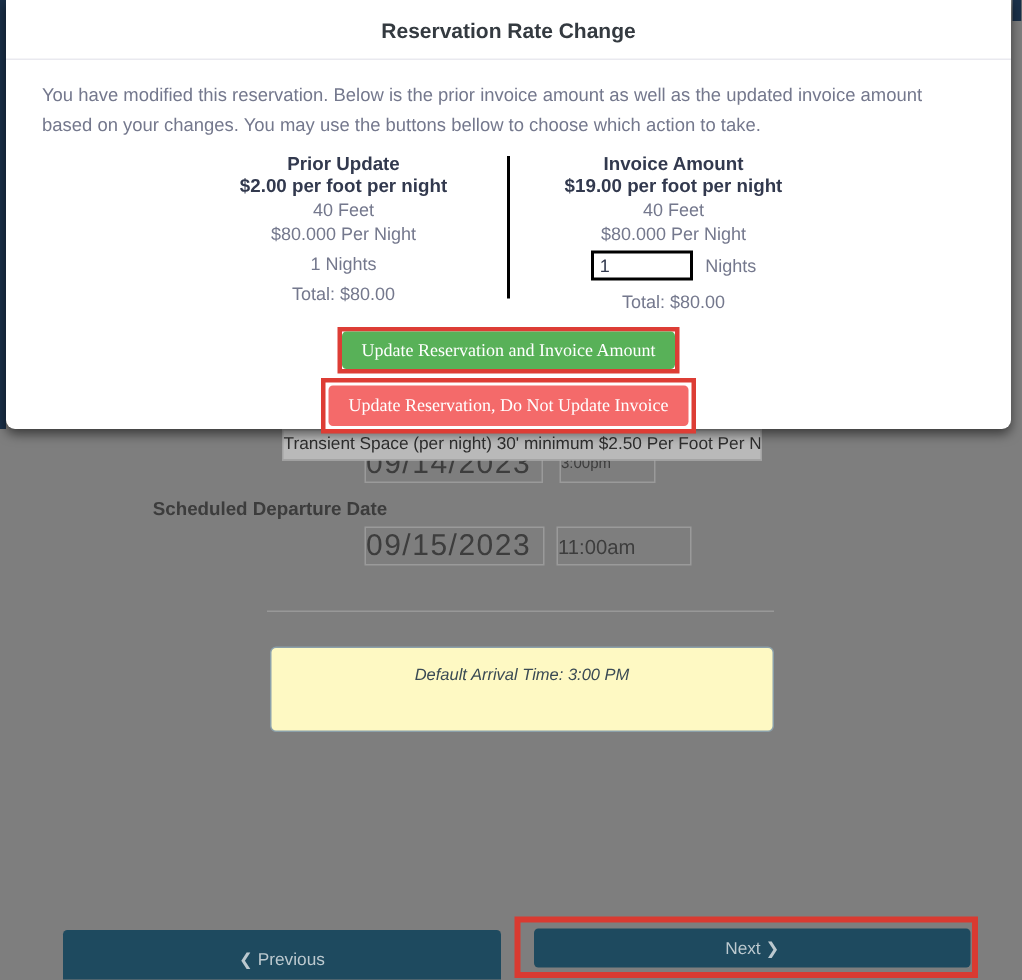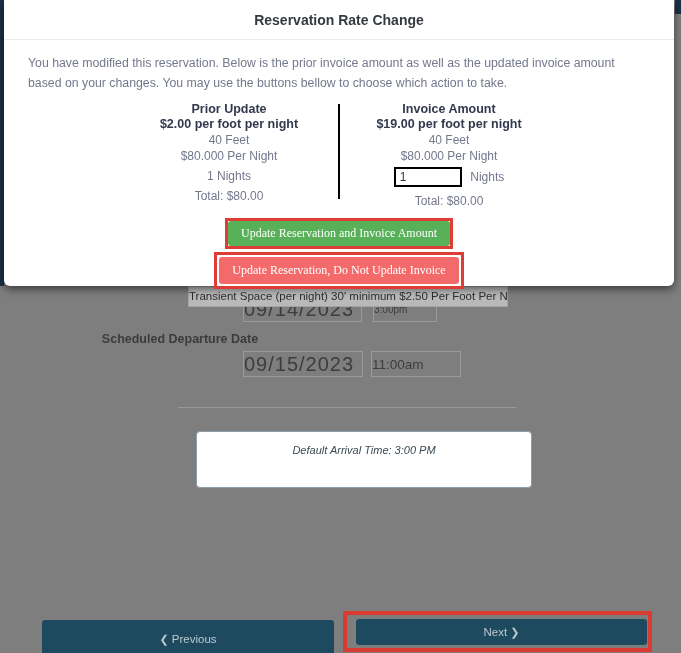--- a/index.html
+++ b/index.html
@@ -32,22 +32,22 @@
     position: absolute; left: 0; top: 332px; width: 700px; text-align: center;
     font-size: 12.5px; font-weight: bold; color: #3c3c3c;
   }
   .dep-label-inner { display:inline-block; transform: translateX(-170px); }
   .dep-date { left: 243px; top: 351px; width: 120px; height: 26px; font-size: 20px; line-height: 25px; letter-spacing: 1px; }
   .dep-time { left: 371px; top: 351px; width: 90px; height: 26px; font-size: 13.5px; line-height: 25px; }
 
   .hr-dim { position: absolute; left: 178px; top: 407px; width: 338px; height: 1px; background: #989898; }
 
   .defaults-panel {
-    position: absolute; left: 196px; top: 431px; width: 336px; height: 57px;
-    background: #ffffff; border: 1px solid #8ba0aa; border-radius: 4px;
+    position: absolute; left: 180px; top: 431px; width: 336px; height: 57px;
+    background: #fef9c3; border: 1px solid #8ba0aa; border-radius: 4px;
     color: #3a4a54; font-style: italic; font-size: 11px; text-align: center;
     padding-top: 12px;
   }
   .defaults-panel div { margin-bottom: 10px; }
 
   .nav-btn {
     position: absolute; height: 38px; background: #1e4a5f; border: none; border-radius: 3px;
     color: #bcc9cf; font-size: 11.5px; text-align: center; cursor: pointer;
     font-family: inherit;
   }

